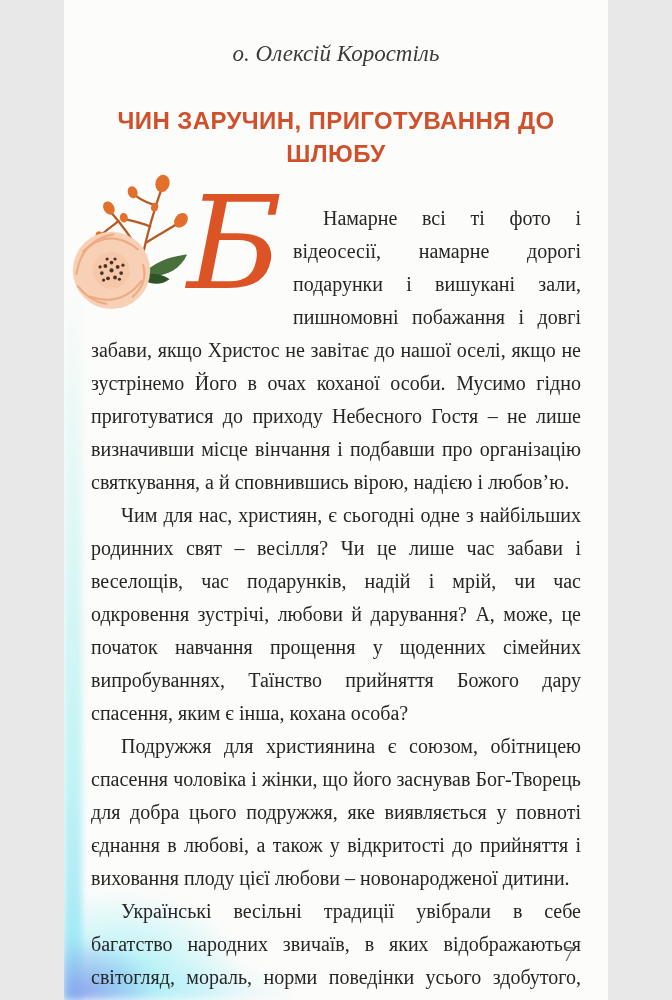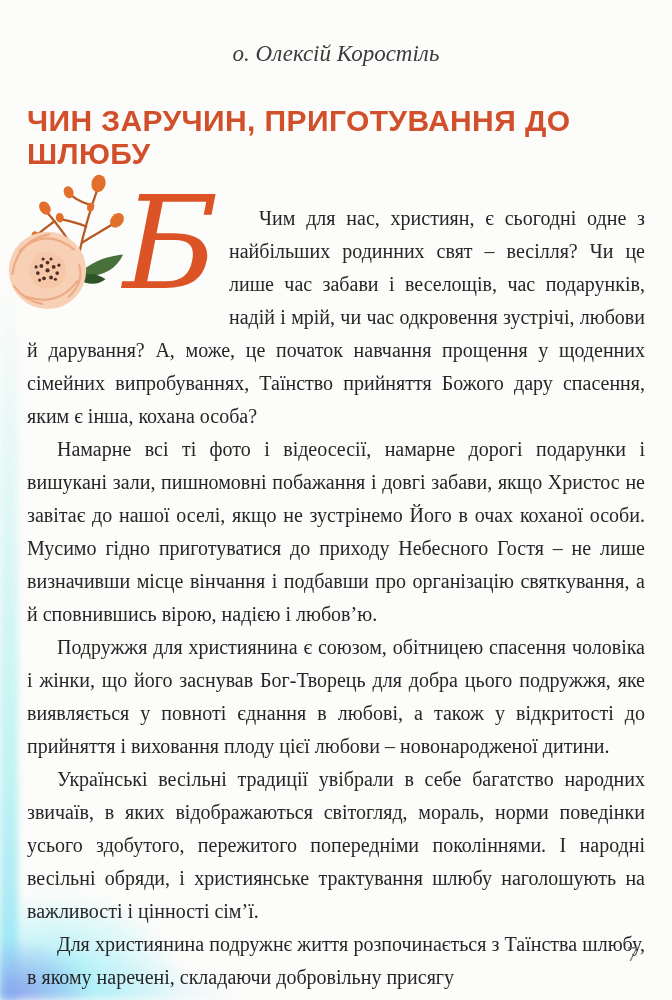--- a/index.html
+++ b/index.html
@@ -1,18 +1,18 @@
 <!DOCTYPE html>
 <html lang="uk"><head>
 <meta charset="utf-8">
 <style>
   html, body { margin: 0; padding: 0; background: #e8e8e8; }
   .page {
     position: relative;
-    width: 672px;
+    width: 544px;
     height: 1000px;
     margin: 0 auto;
     background: #fcfcfa;
     overflow: hidden;
     font-family: "Liberation Serif", serif;
   }
   
   .left-strip {
     position: absolute; left: 0; top: 0; width: 18px; height: 100%;
     background: linear-gradient(to bottom,
@@ -40,23 +40,24 @@
   .author {
     margin-top: 41px;
     text-align: center;
     font-style: italic;
     font-size: 23px;
     line-height: 26px;
     color: #3b3b3b;
   }
   .title {
     margin-top: 37px;
+    text-align: center;
     font-family: "Liberation Sans", sans-serif;
     font-weight: 700;
-    font-size: 30px;
+    font-size: 24px;
     line-height: 33px;
     letter-spacing: 0.4px;
     color: #d1502b;
   }
   .body-text {
     margin-top: 32px;
     font-size: 20px;
     line-height: 33px;
     text-align: justify;
     color: #262626;
@@ -160,22 +161,22 @@
               <circle cx="9" cy="10" r="1.8"></circle>
               <circle cx="-9" cy="11" r="1.8"></circle>
               <circle cx="4" cy="-13" r="1.8"></circle>
               <circle cx="-5" cy="-13" r="1.8"></circle>
             </g>
           </g>
         </svg>
         <span class="dropcap-letter">Б</span>
       </div>
 
+      <p>Намарне всі ті фото і відеосесії, намарне дорогі подарунки і вишукані зали, пишномовні побажання і довгі забави, якщо Христос не завітає до нашої оселі, якщо не зустрінемо Його в очах коханої особи. Мусимо гідно приготуватися до приходу Небесного Гостя – не лише визначивши місце вінчання і подбавши про організацію святкування, а й сповнившись вірою, надією і любов’ю.</p>
       <p>Чим для нас, християн, є сьогодні одне з найбільших родинних свят – весілля? Чи це лише час забави і веселощів, час подарунків, надій і мрій, чи час одкровення зустрічі, любови й дарування? А, може, це початок навчання прощення у щоденних сімейних випробуваннях, Таїнство прийняття Божого дару спасення, яким є інша, кохана особа?</p>
-      <p>Намарне всі ті фото і відеосесії, намарне дорогі подарунки і вишукані зали, пишномовні побажання і довгі забави, якщо Христос не завітає до нашої оселі, якщо не зустрінемо Його в очах коханої особи. Мусимо гідно приготуватися до приходу Небесного Гостя – не лише визначивши місце вінчання і подбавши про організацію святкування, а й сповнившись вірою, надією і любов’ю.</p>
       <p>Подружжя для християнина є союзом, обітницею спасення чоловіка і жінки, що його заснував Бог-Творець для добра цього подружжя, яке виявляється у повноті єднання в любові, а також у відкритості до прийняття і виховання плоду цієї любови – новонародженої дитини.</p>
       <p>Українські весільні традиції увібрали в себе багатство народних звичаїв, в яких відображаються світогляд, мораль, норми поведінки усього здобутого, пережитого попередніми поколіннями. І народні весільні обряди, і християнське трактування шлюбу наголошують на важливості і цінності сім’ї.</p>
       <p>Для християнина подружнє життя розпочинається з Таїнства шлюбу, в якому наречені, складаючи добровільну присягу</p>
     </div>
 
   </div>
 
   <div class="page-number">7</div>
 
 </div>

